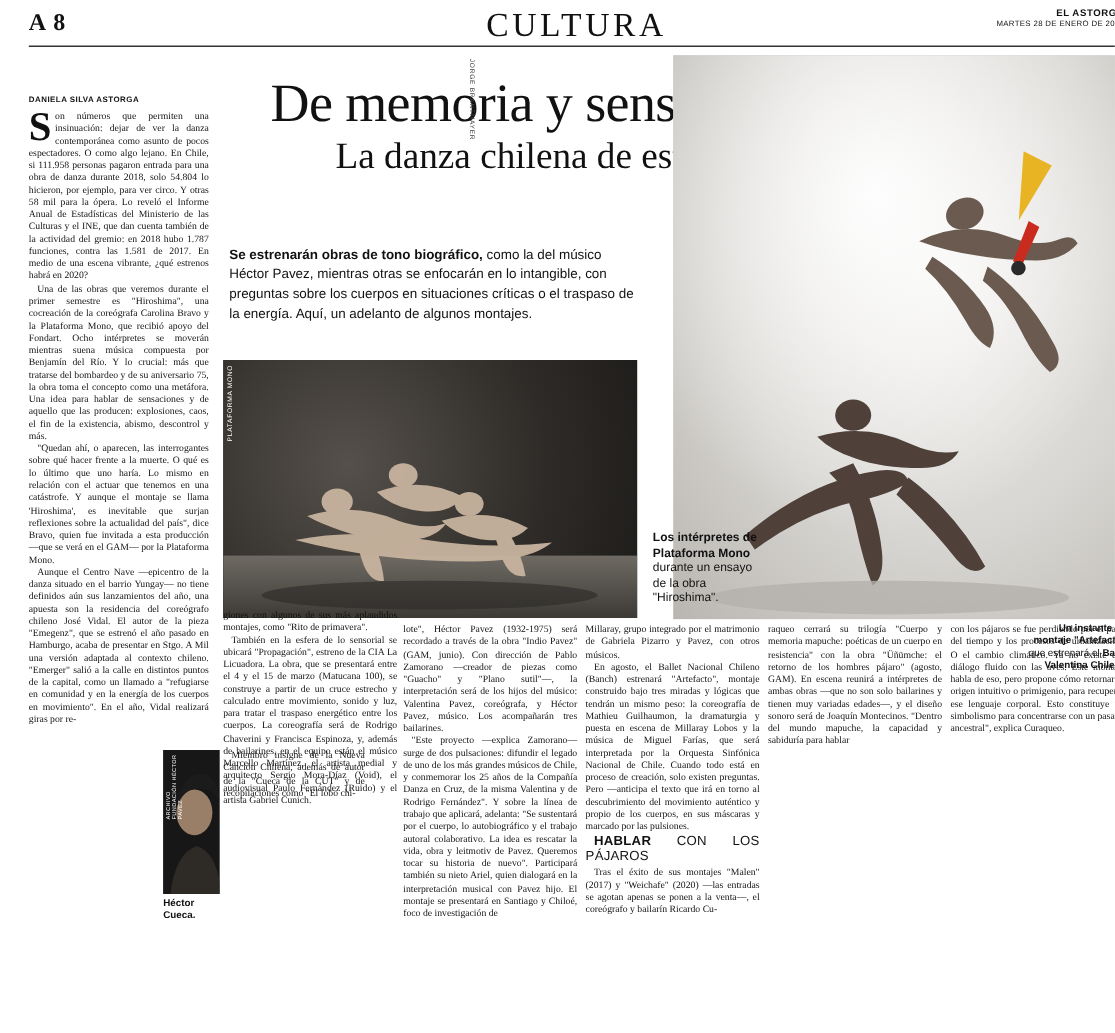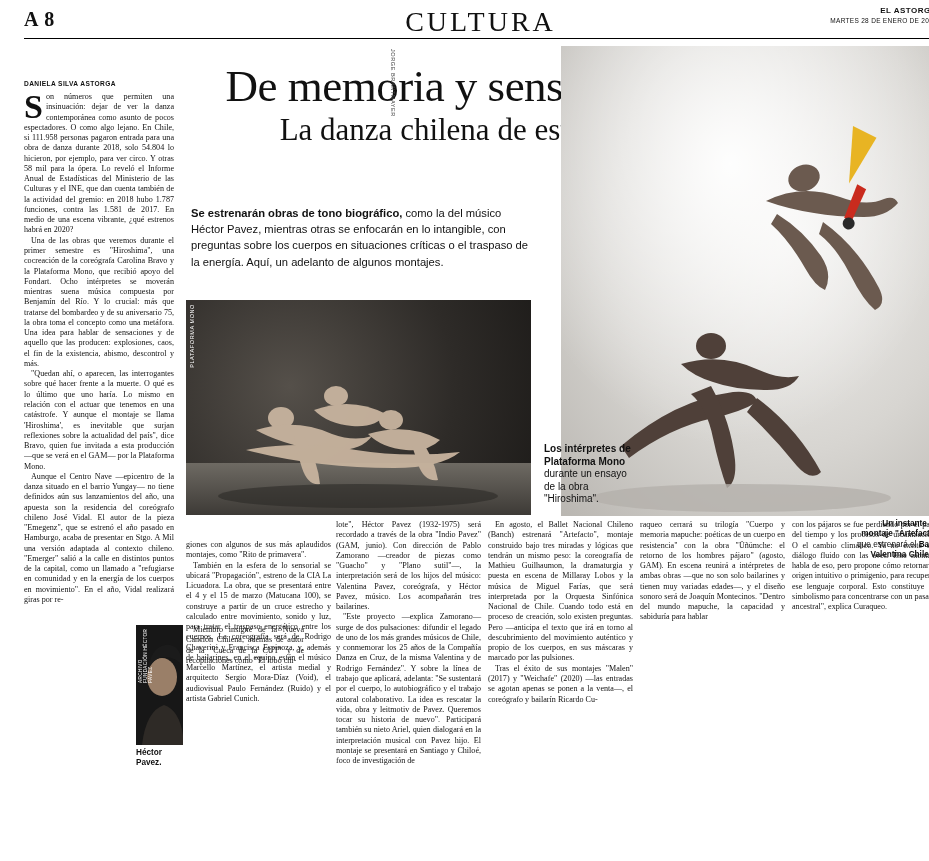--- a/index.html
+++ b/index.html
@@ -146,21 +146,21 @@
   }
 
   
   .tcol {
     position:absolute;
     font-size:8.1px; line-height:1.27; text-align:justify; hyphens:auto;
   }
   .tcol p { margin:0; text-indent:7px; }
   .tcol p.noind { text-indent:0; }
 
-  .c2 { left:170px; top:540px; width:145px; }
+  .c2 { left:170px; top:508px; width:145px; }
   .c2b { left:170px; top:625px; width:118px; }
   .c3 { left:320px; top:520px; width:145px; }
   .c4 { left:472px; top:520px; width:145px; }
   .c5 { left:624px; top:520px; width:145px; }
   .c6 { left:776px; top:520px; width:145px; }
 
   .subhead {
     font-family:"Liberation Sans", sans-serif;
     font-size:11px; font-weight:bold; letter-spacing:.2px;
     margin:6px 0 3px 0; text-indent:0;
@@ -267,37 +267,39 @@
 
   <div class="photo-pavez">
     <svg width="47" height="120" viewBox="0 0 47 120" style="position:absolute;inset:0">
       <rect width="47" height="120" fill="#171717"></rect>
       <ellipse cx="26" cy="52" rx="15" ry="19" fill="#9a7f68"></ellipse>
       <path d="M11 48 q4 -26 18 -28 q16 -2 18 22 q-6 -10 -18 -10 q-12 0 -18 16z" fill="#1b1b1b"></path>
       <path d="M6 120 q4 -34 22 -40 q18 6 20 40z" fill="#2e2a26"></path>
     </svg>
   </div>
   <div class="pavez-credit">ARCHIVO FUNDACIÓN HÉCTOR PAVEZ</div>
-  <div class="cap-pavez">Héctor Pavez.</div>
+  <div class="cap-pavez">Héctor Cueca.</div>
 
   <div class="tcol c2">
     <p class="noind">giones con algunos de sus más aplaudidos montajes, como "Rito de primavera".</p>
     <p>También en la esfera de lo sensorial se ubicará "Propagación", estreno de la CIA La Licuadora. La obra, que se presentará entre el 4 y el 15 de marzo (Matucana 100), se construye a partir de un cruce estrecho y calculado entre movimiento, sonido y luz, para tratar el traspaso energético entre los cuerpos. La coreografía será de Rodrigo Chaverini y Francisca Espinoza, y, además de bailarines, en el equipo están el músico Marcello Martínez, el artista medial y arquitecto Sergio Mora-Díaz (Void), el audiovisual Paulo Fernández (Ruido) y el artista Gabriel Cunich.</p>
   </div>
   <div class="tcol c2b">
     <p>Miembro insigne de la Nueva Canción Chilena, además de autor de la "Cueca de la CUT" y de recopilaciones como "El lobo chi-</p>
   </div>
 
   <div class="tcol c3">
     <p class="noind">lote", Héctor Pavez (1932-1975) será recordado a través de la obra "Indio Pavez" (GAM, junio). Con dirección de Pablo Zamorano —creador de piezas como "Guacho" y "Plano sutil"—, la interpretación será de los hijos del músico: Valentina Pavez, coreógrafa, y Héctor Pavez, músico. Los acompañarán tres bailarines.</p>
     <p>"Este proyecto —explica Zamorano— surge de dos pulsaciones: difundir el legado de uno de los más grandes músicos de Chile, y conmemorar los 25 años de la Compañía Danza en Cruz, de la misma Valentina y de Rodrigo Fernández". Y sobre la línea de trabajo que aplicará, adelanta: "Se sustentará por el cuerpo, lo autobiográfico y el trabajo autoral colaborativo. La idea es rescatar la vida, obra y leitmotiv de Pavez. Queremos tocar su historia de nuevo". Participará también su nieto Ariel, quien dialogará en la interpretación musical con Pavez hijo. El montaje se presentará en Santiago y Chiloé, foco de investigación de</p>
   </div>
 
   <div class="tcol c4">
+    <p class="noind">Millaray, grupo integrado por el matrimonio de Gabriela Pizarro y Pavez, con otros músicos.</p>
     <p>En agosto, el Ballet Nacional Chileno (Banch) estrenará "Artefacto", montaje construido bajo tres miradas y lógicas que tendrán un mismo peso: la coreografía de Mathieu Guilhaumon, la dramaturgia y puesta en escena de Millaray Lobos y la música de Miguel Farías, que será interpretada por la Orquesta Sinfónica Nacional de Chile. Cuando todo está en proceso de creación, solo existen preguntas. Pero —anticipa el texto que irá en torno al descubrimiento del movimiento auténtico y propio de los cuerpos, en sus máscaras y marcado por las pulsiones.</p>
+    <p class="subhead"><span>HABLAR</span><span class="thin"> CON LOS PÁJAROS</span></p>
     <p>Tras el éxito de sus montajes "Malen" (2017) y "Weichafe" (2020) —las entradas se agotan apenas se ponen a la venta—, el coreógrafo y bailarín Ricardo Cu-</p>
   </div>
 
   <div class="tcol c5">
     <p class="noind">raqueo cerrará su trilogía "Cuerpo y memoria mapuche: poéticas de un cuerpo en resistencia" con la obra "Üñümche: el retorno de los hombres pájaro" (agosto, GAM). En escena reunirá a intérpretes de ambas obras —que no son solo bailarines y tienen muy variadas edades—, y el diseño sonoro será de Joaquín Montecinos. "Dentro del mundo mapuche, la capacidad y sabiduría para hablar</p>
   </div>
 
   <div class="tcol c6">
     <p class="noind">con los pájaros se fue perdiendo por el paso del tiempo y los procesos de urbanización. O el cambio climático. Ya no existe ese diálogo fluido con las aves. Este montaje habla de eso, pero propone cómo retornar al origen intuitivo o primigenio, para recuperar ese lenguaje corporal. Esto constituye un simbolismo para concentrarse con un pasado ancestral", explica Curaqueo.</p>
   </div>

